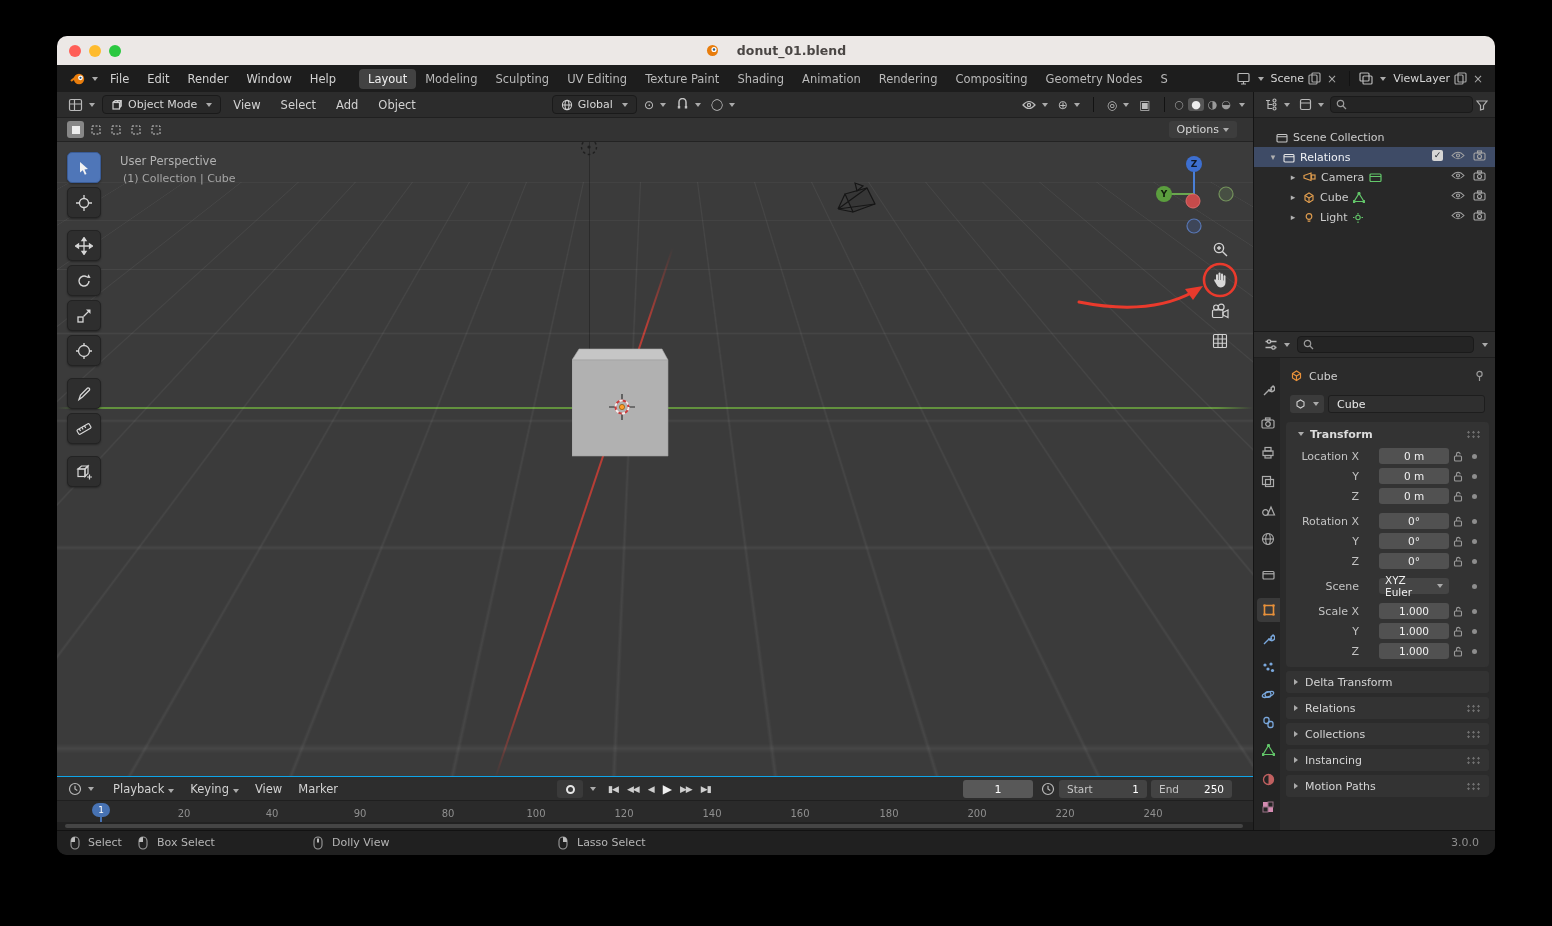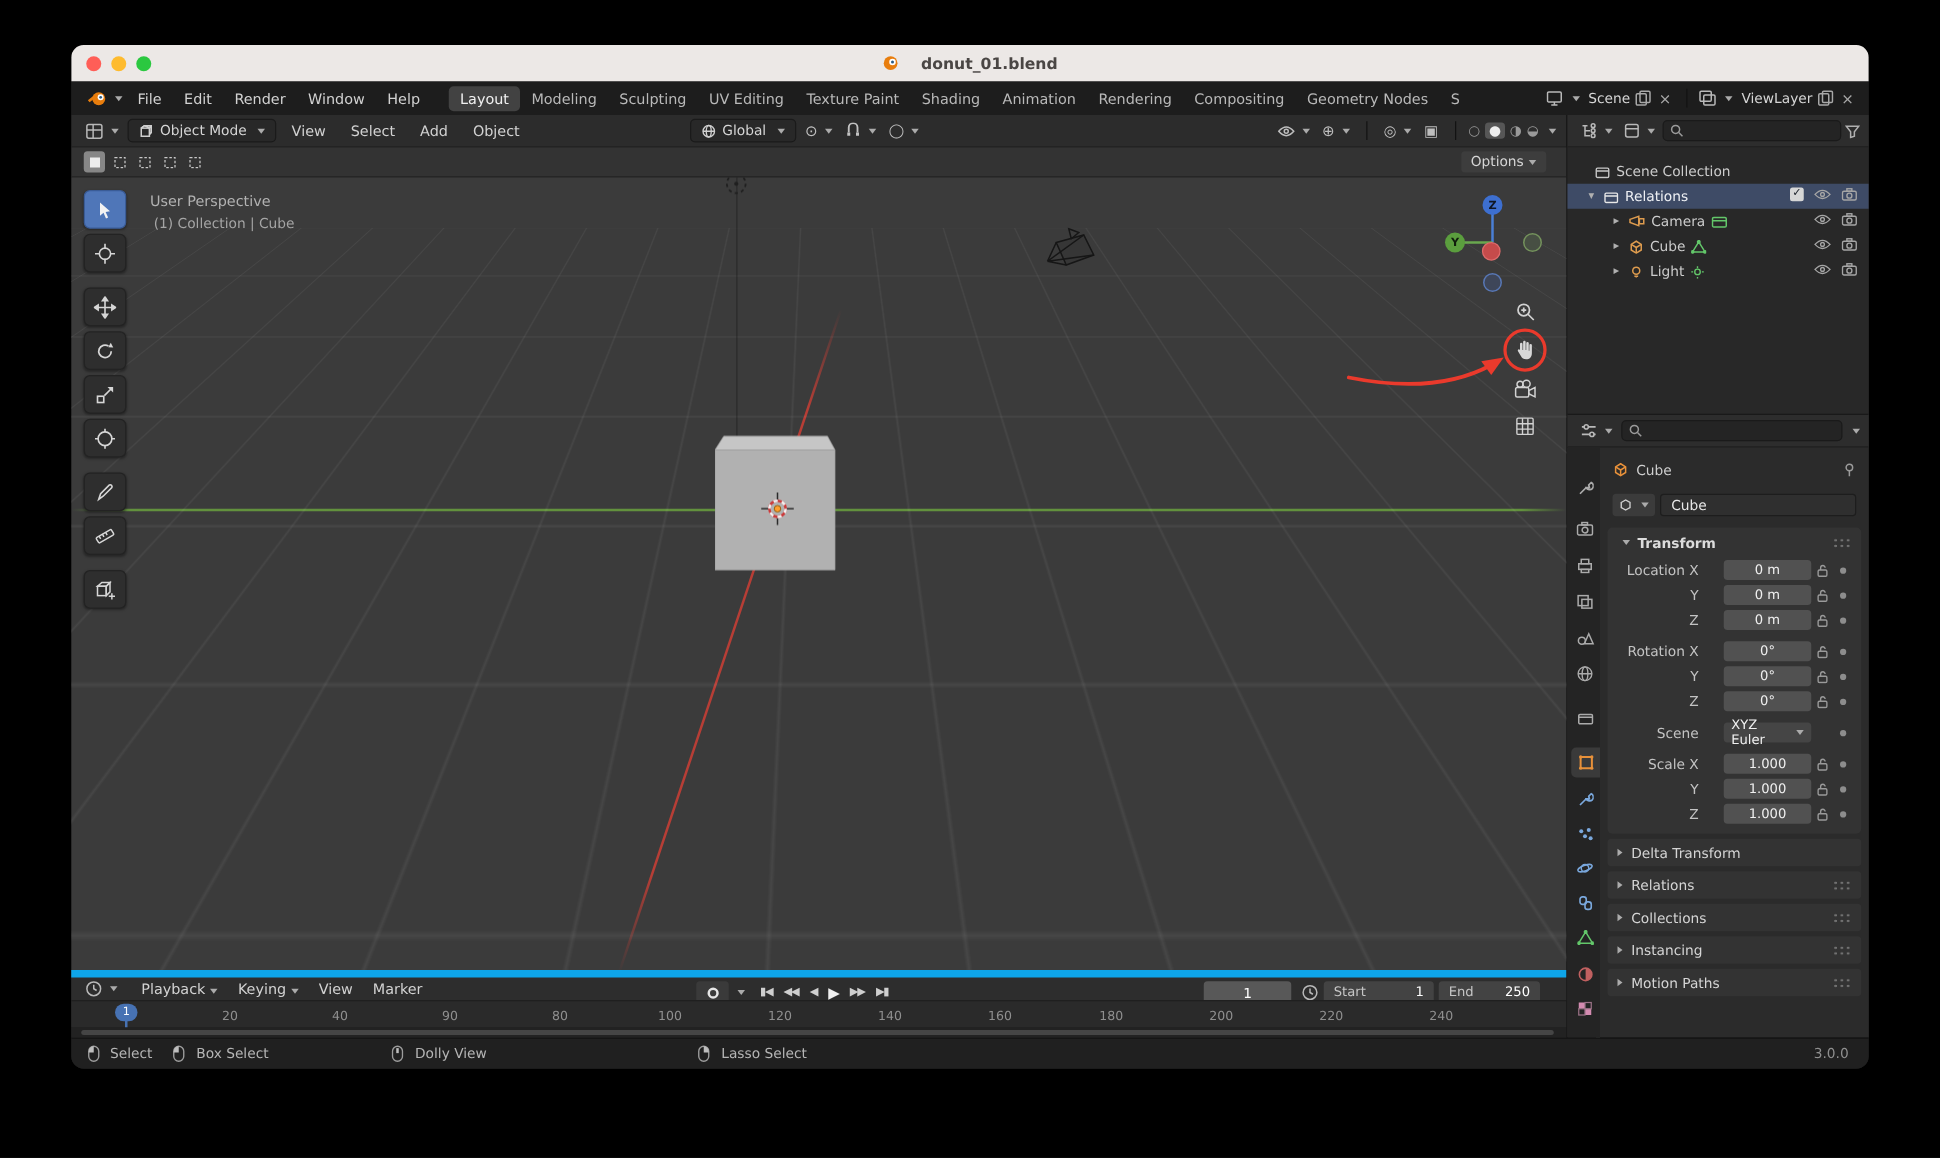--- a/index.html
+++ b/index.html
@@ -52,21 +52,21 @@
   .tbtn{width:34px;height:31px;border-radius:5px;background:#2e2e2e;border:1px solid #232323;display:flex;align-items:center;justify-content:center;box-shadow:0 1px 2px rgba(0,0,0,.35);margin-bottom:4px;}
   .tbtn.active{background:#4f76b8;border-color:#3a5c97;}
   .tgap{height:8px;}
   
   .navbt{position:absolute;left:1150px;width:26px;height:26px;display:flex;align-items:center;justify-content:center;border-radius:50%;}
   
   .opts{margin-left:auto;margin-right:6px;display:inline-flex;align-items:center;background:#3d3d3d;border-radius:3px;padding:2px 8px;color:#d6d6d6;font-size:11px;}
   .selmode{width:17px;height:17px;display:inline-flex;align-items:center;justify-content:center;margin-right:3px;border-radius:3px;}
   .selmode.on{background:#878787;}
   
-  .tl-header{height:24px;background:#2d2d2d;border-top:6px solid #0ea5e9;position:relative;display:flex;align-items:center;padding:0 8px;}
+  .tl-header{height:24px;background:#2d2d2d;border-top:1px solid #0ea5e9;position:relative;display:flex;align-items:center;padding:0 8px;}
   .tl-ruler{height:22px;background:#2a2a2a;border-top:1px solid #1f1f1f;position:relative;}
   .tick{position:absolute;bottom:3px;transform:translateX(-50%);color:#8f8f8f;font-size:10px;}
   .tl-scroll{height:8px;background:#222;position:relative;}
   .tl-bar{position:absolute;left:8px;right:10px;top:2px;height:4px;border-radius:2px;background:#454545;}
   .pcbtn{color:#cfcfcf;font-size:9px;letter-spacing:-1px;padding:2px 3px;}
   .framefield{position:absolute;left:906px;top:3px;width:70px;height:18px;background:#585858;border-radius:3px;color:#fff;font-size:11px;display:flex;align-items:center;justify-content:center;}
   .sefield{position:absolute;top:3px;height:18px;background:#434343;border-radius:3px;display:flex;align-items:center;justify-content:space-between;padding:0 8px;font-size:10.5px;}
   
   .statusbar{height:25px;background:#202020;border-top:1px solid #121212;position:relative;flex:0 0 25px;}
   .sb-lab{position:absolute;top:5px;color:#b5b5b5;font-size:11px;}

